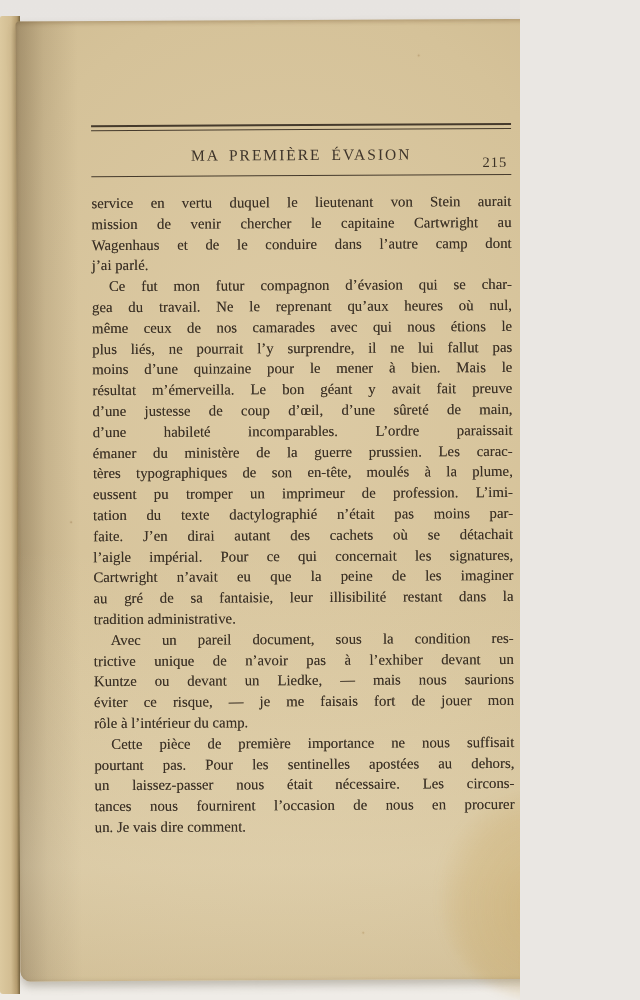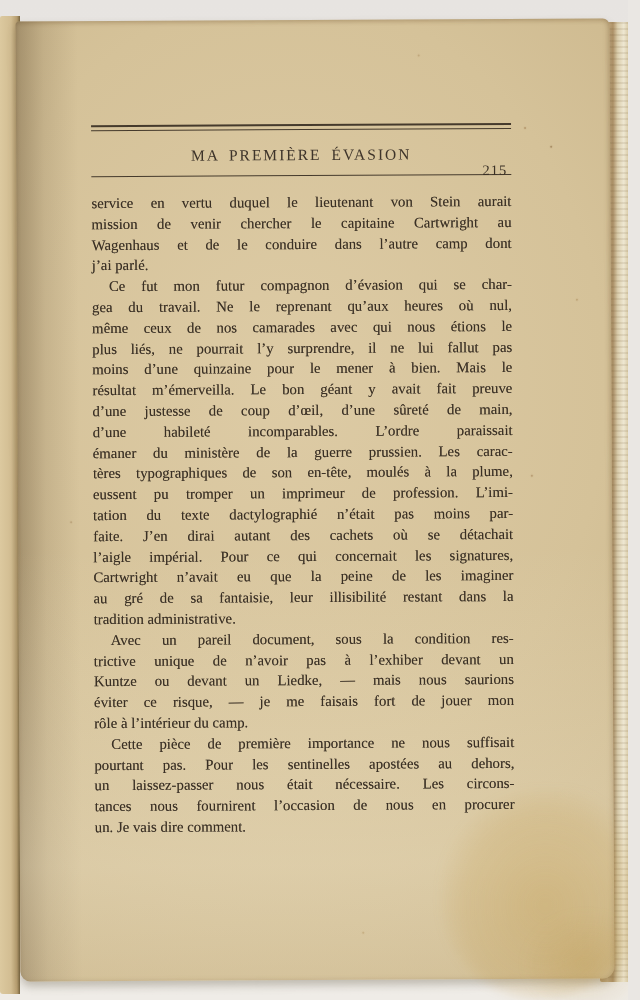--- a/index.html
+++ b/index.html
@@ -1,17 +1,17 @@
 <!DOCTYPE html>
 <html><head>
 <meta charset="utf-8">
 <style>
   html,body{margin:0;padding:0;}
   body{width:640px;height:1000px;overflow:hidden;background:#eae7e3;font-family:"Liberation Serif",serif;}
-  .scene{position:relative;width:628px;height:1000px;background:linear-gradient(180deg,#e7e4e1 0%,#eae7e3 40%,#efece7 100%);overflow:hidden;}
+  .scene{position:relative;width:520px;height:1000px;background:linear-gradient(180deg,#e7e4e1 0%,#eae7e3 40%,#efece7 100%);overflow:hidden;}
 
   
   .left-strip{position:absolute;left:0;top:16px;width:20px;height:978px;
     background:linear-gradient(90deg,#dcc99f 0%,#d2bd92 55%,#b59c6e 85%,#77643f 100%);
     border-radius:2px 0 0 3px;}
 
   
   .fore-edge{position:absolute;left:600px;top:22px;width:34px;height:960px;
     background:linear-gradient(90deg,#c0a173 0%,#cbb287 22%,#b2956a 38%,#dccfae 52%,#eee7d2 70%,#d8c9a4 84%,#a98f63 92%,#c9b88f 100%);
     border-radius:2px 5px 6px 2px;}
@@ -36,21 +36,21 @@
   .specks{position:absolute;left:0;top:0;width:2px;height:2px;border-radius:50%;background:transparent;
     box-shadow:508px 108px 1px 0 rgba(140,100,55,.55),534px 127px 1px 0 rgba(120,85,45,.6),
       513px 456px 1px 0 rgba(140,100,55,.5),559px 280px 1px 0 rgba(150,110,60,.45),
       52px 500px 1px 0 rgba(140,105,60,.4),402px 35px 1px 0 rgba(150,112,62,.4),342px 912px 1px 0 rgba(160,120,65,.4);}
 
   
   .text-col{position:absolute;left:75px;top:104px;width:420px;color:#3b3126;}
   .rule-double{height:3px;border-top:2px solid #453a2c;border-bottom:1px solid #453a2c;}
   .header-row{position:relative;margin-top:14px;height:22px;}
   .header-title{display:block;text-align:center;font-size:15.5px;line-height:22px;letter-spacing:2px;word-spacing:4px;color:#3e342a;}
-  .page-number{position:absolute;right:4px;top:16px;font-size:14.5px;line-height:22px;letter-spacing:1px;}
+  .page-number{position:absolute;right:4px;top:8px;font-size:14.5px;line-height:22px;letter-spacing:1px;}
   .rule-single{margin-top:9px;border-top:1.6px solid #453a2c;}
   .body-text{margin-top:16px;font-size:14.8px;line-height:20.8px;color:#3a3025;
     text-shadow:0 0 .4px rgba(58,48,37,.55);}
   .tline{height:20.8px;text-align:justify;text-align-last:justify;white-space:normal;}
   .tline.tlast{text-align-last:left;}
   .tline.tindent{text-indent:17px;}
 
   
   .watermark{position:absolute;left:121px;top:594px;z-index:10;
     font-family:"Liberation Sans",sans-serif;font-size:44px;line-height:44px;

